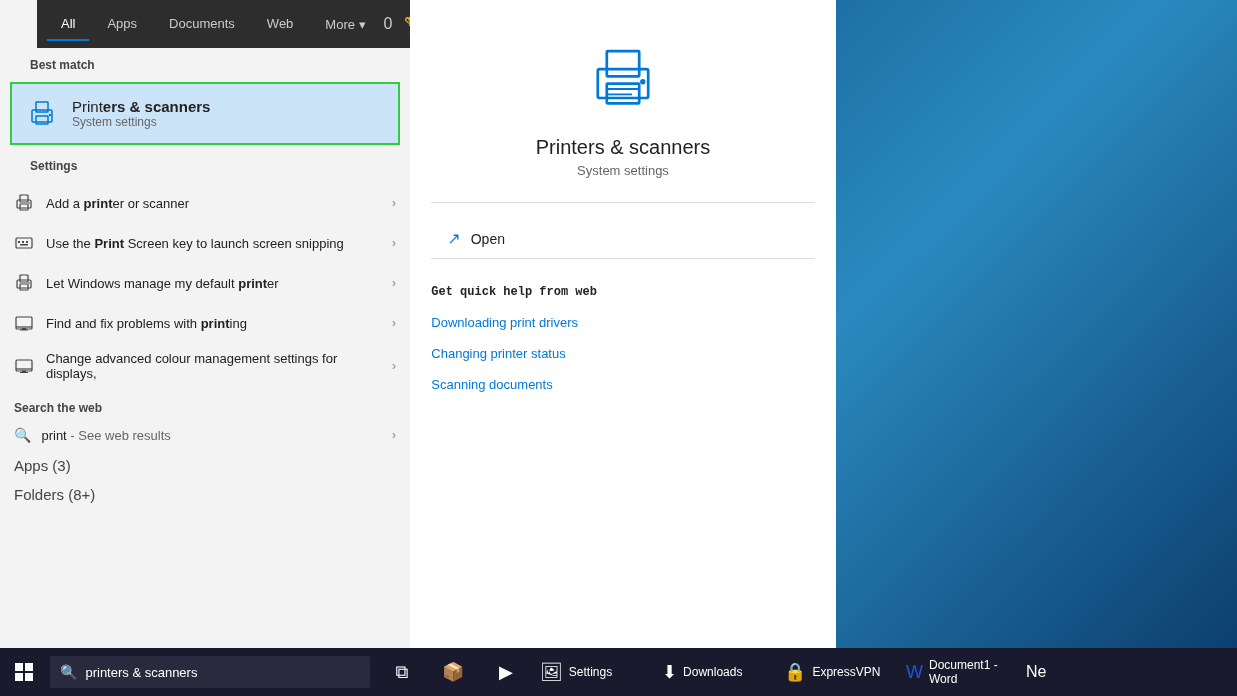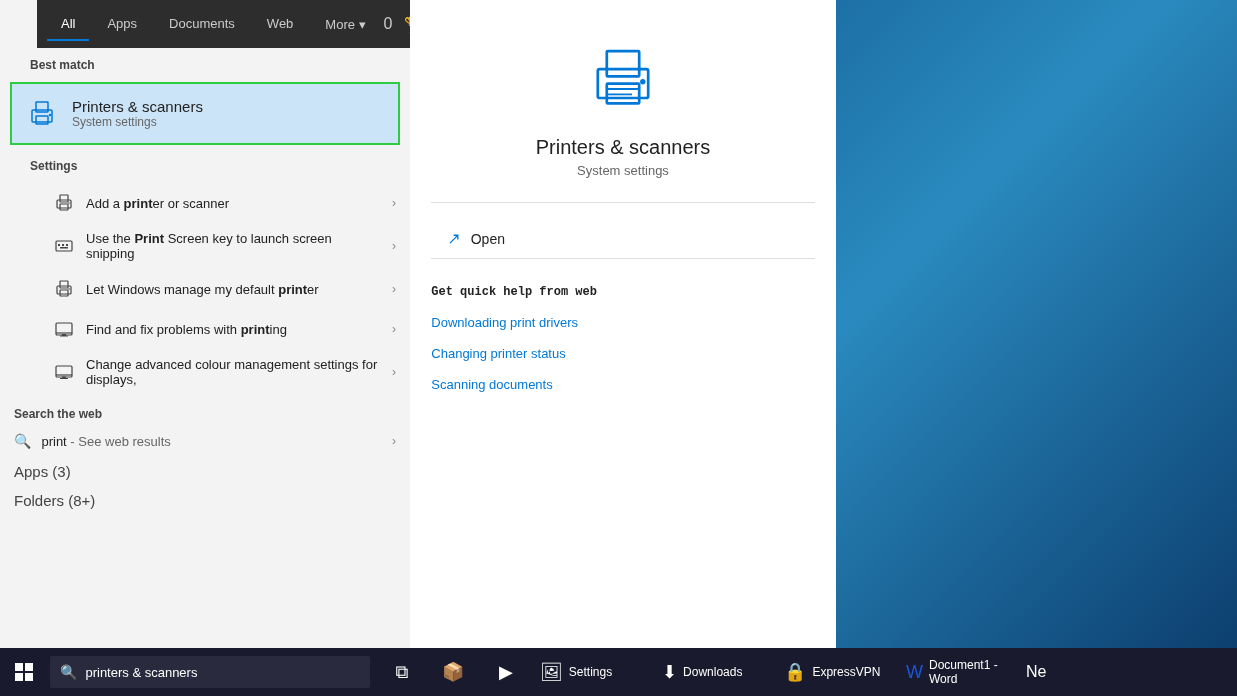--- a/index.html
+++ b/index.html
@@ -240,21 +240,20 @@
       padding: 4px 0;
     }
 
     .settings-item {
       display: flex;
       align-items: center;
       padding: 8px 14px;
       cursor: pointer;
       gap: 12px;
       min-height: 40px;
-      margin-left: 40px;
     }
 
     .settings-item-icon {
       color: #444;
       font-size: 16px;
       min-width: 20px;
       display: flex;
       align-items: center;
       justify-content: center;
     }
@@ -386,21 +385,21 @@
       cursor: pointer;
     }
 
     
     .printer-svg {
       width: 72px;
       height: 72px;
     }
 
     
-    b { font-weight: 400; }
+    b { font-weight: 700; }
   </style>
 </head>
 <body>
 
 <div class="desktop">
 
   <div class="left-panel">
 
     <div class="tab-bar">
       <div class="tab active">All</div>

